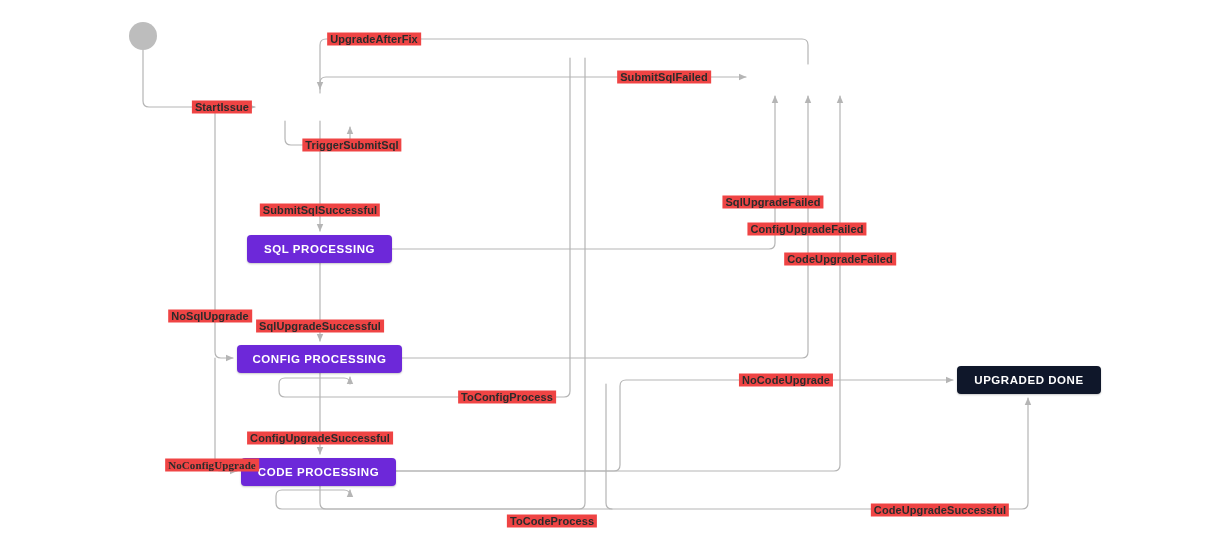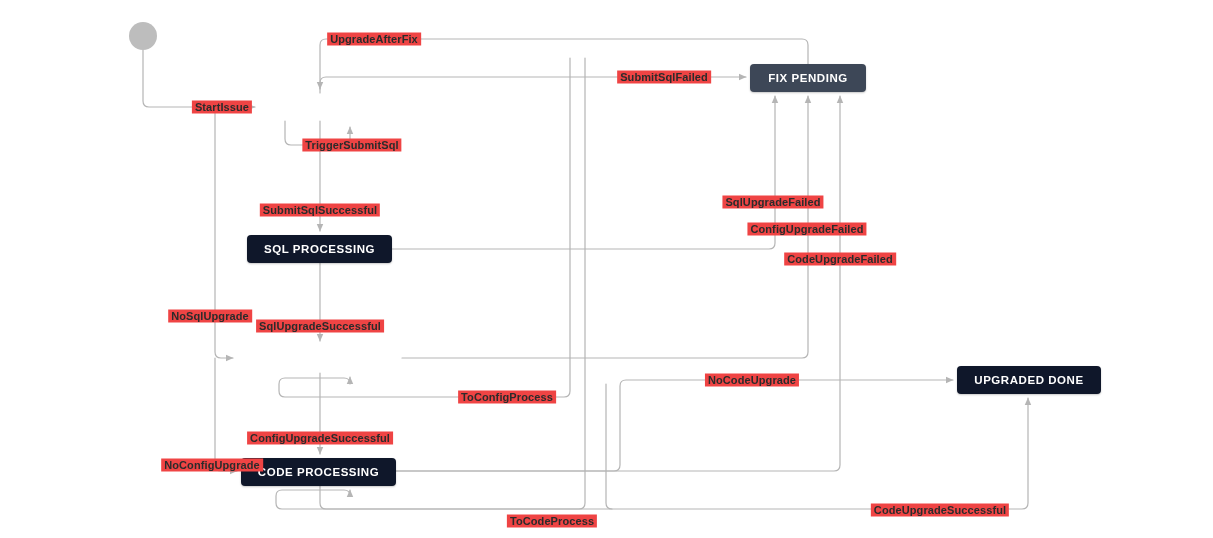--- a/index.html
+++ b/index.html
@@ -18,21 +18,21 @@
     border-radius:4px;
     color:#ffffff;
     font-size:11.5px;
     font-weight:bold;
     letter-spacing:0.55px;
     box-sizing:border-box;
     white-space:nowrap;
     box-shadow:0 1px 2px rgba(0,0,0,0.22);
   }
   .node.dark{background:#3d4757;}
-  .node.blue{background:#0f172a;}
+  .node.blue{background:#6d28d9;}
   .node.green{background:#0f172a;}
 
   .start-circle{
     position:absolute;
     border-radius:50%;
     background:#bdbdbd;
   }
 
   .elabel{
     position:absolute;
@@ -94,28 +94,28 @@
       <path d="M396,471 L614,471 Q620,471 620,465 L620,386 Q620,380 626,380 L953,380" marker-end="url(#ah)"></path>
 
       <path d="M320,486 L320,503 Q320,509 326,509 L1022,509 Q1028,509 1028,503 L1028,398" marker-end="url(#ah)"></path>
 
     </g>
   </svg>
 
   <div class="start-circle" style="left:129px;top:22px;width:28px;height:28px;"></div>
 
 
-  <div class="node dark" style="left:750px;top:64px;width:116px;height:28px;">
-    <span>FIX PENDING</span>
-  </div>
 
   <div class="node blue" style="left:247px;top:235px;width:145px;height:28px;">
     <span>SQL PROCESSING</span>
   </div>
 
+  <div class="node blue" style="left:237px;top:345px;width:165px;height:28px;">
+    <span>CONFIG PROCESSING</span>
+  </div>
 
   <div class="node blue" style="left:241px;top:458px;width:155px;height:28px;">
     <span>CODE PROCESSING</span>
   </div>
 
   <div class="node green" style="left:957px;top:366px;width:144px;height:28px;">
     <span>UPGRADED DONE</span>
   </div>
 
   <div class="elabel c" style="left:222px;top:107px;">StartIssue</div>
@@ -135,21 +135,21 @@
   <div class="elabel c" style="left:773px;top:202px;">SqlUpgradeFailed</div>
 
   <div class="elabel c" style="left:807px;top:229px;">ConfigUpgradeFailed</div>
 
   <div class="elabel c" style="left:840px;top:259px;">CodeUpgradeFailed</div>
 
   <div class="elabel c" style="left:507px;top:397px;">ToConfigProcess</div>
 
   <div class="elabel c" style="left:320px;top:438px;">ConfigUpgradeSuccessful</div>
 
-  <div class="elabel c" style="left:212px;top:465px;">NoConfigUpgrade</div>
+  <div class="elabel c" style="left:212px;top:465px;font-family:Liberation Serif, serif;">NoConfigUpgrade</div>
 
   <div class="elabel c" style="left:552px;top:510px;margin-top:11px;">ToCodeProcess</div>
 
-  <div class="elabel c" style="left:752px;top:380px;">NoCodeUpgrade</div>
+  <div class="elabel c" style="left:786px;top:380px;">NoCodeUpgrade</div>
 
   <div class="elabel c" style="left:940px;top:510px;">CodeUpgradeSuccessful</div>
 
 </div>
 
 </body></html>

